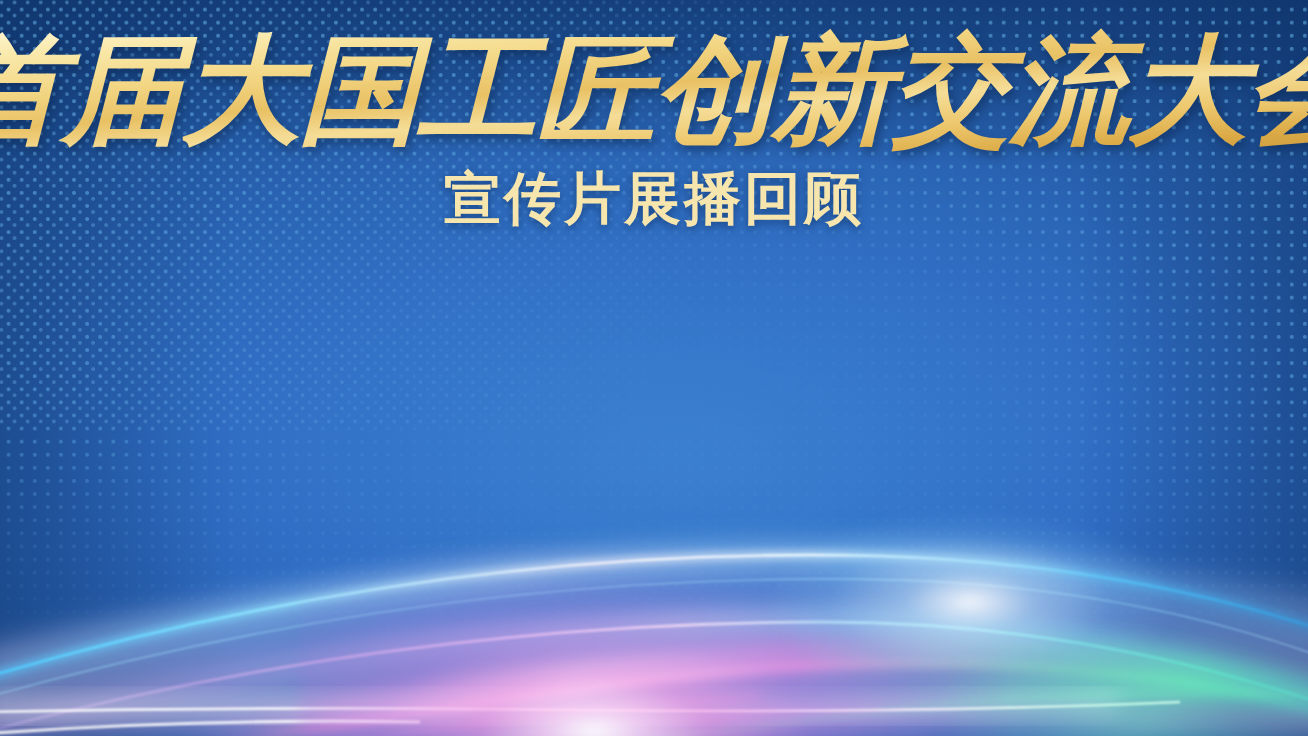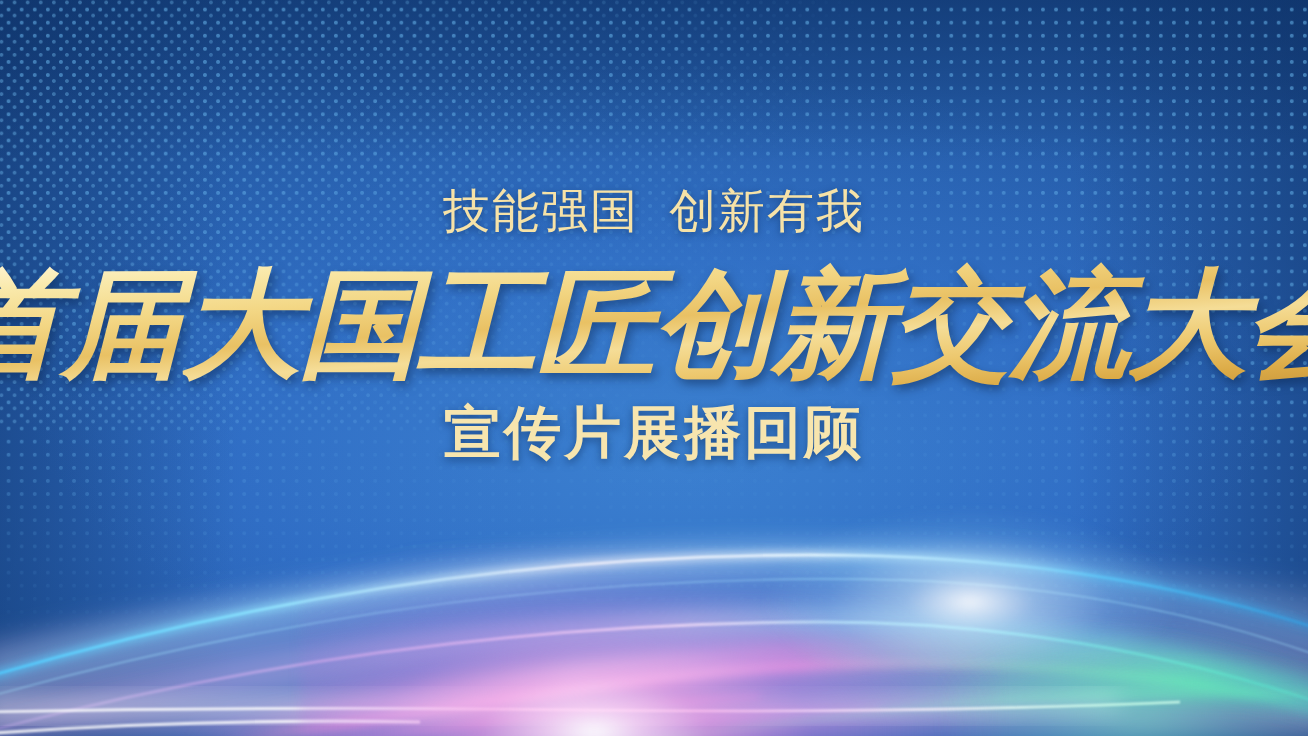--- a/index.html
+++ b/index.html
@@ -224,20 +224,19 @@
       <path d="M 320 250 Q 560 214 760 200" fill="none" stroke="#ff9ae8" stroke-width="3" filter="url(#blurM)" opacity="0.55"></path>
       <path d="M 360 256 Q 620 222 880 212" fill="none" stroke="#ffb6ee" stroke-width="2" filter="url(#blurM)" opacity="0.45"></path>
     </svg>
 
     <div class="glow-pink"></div>
     <div class="glow-white"></div>
     <div class="glow-green"></div>
   </div>
 
   <div class="content">
-    <div class="subtitle-top">技能强国  创新有我</div>
 
     <div class="main-title">首届大国工匠创新交流大会</div>
 
     <div class="subtitle-bottom">宣传片展播回顾</div>
   </div>
 
 </div>
 
 </body></html>

